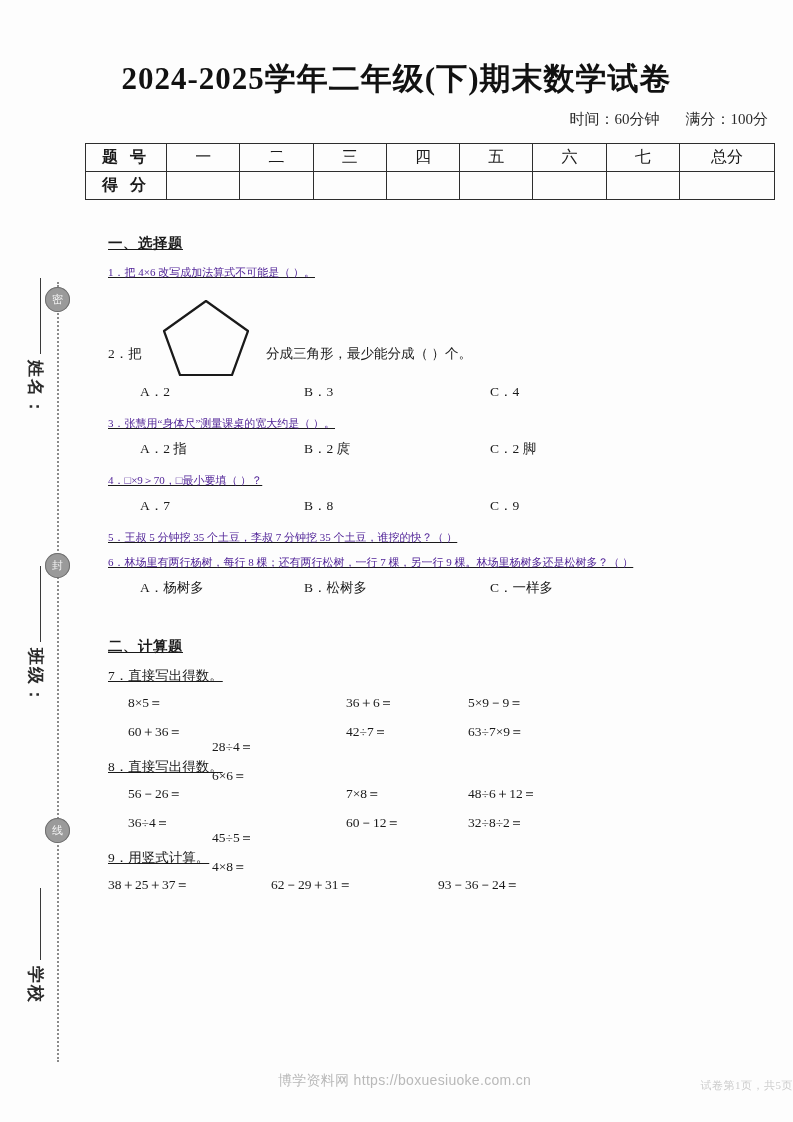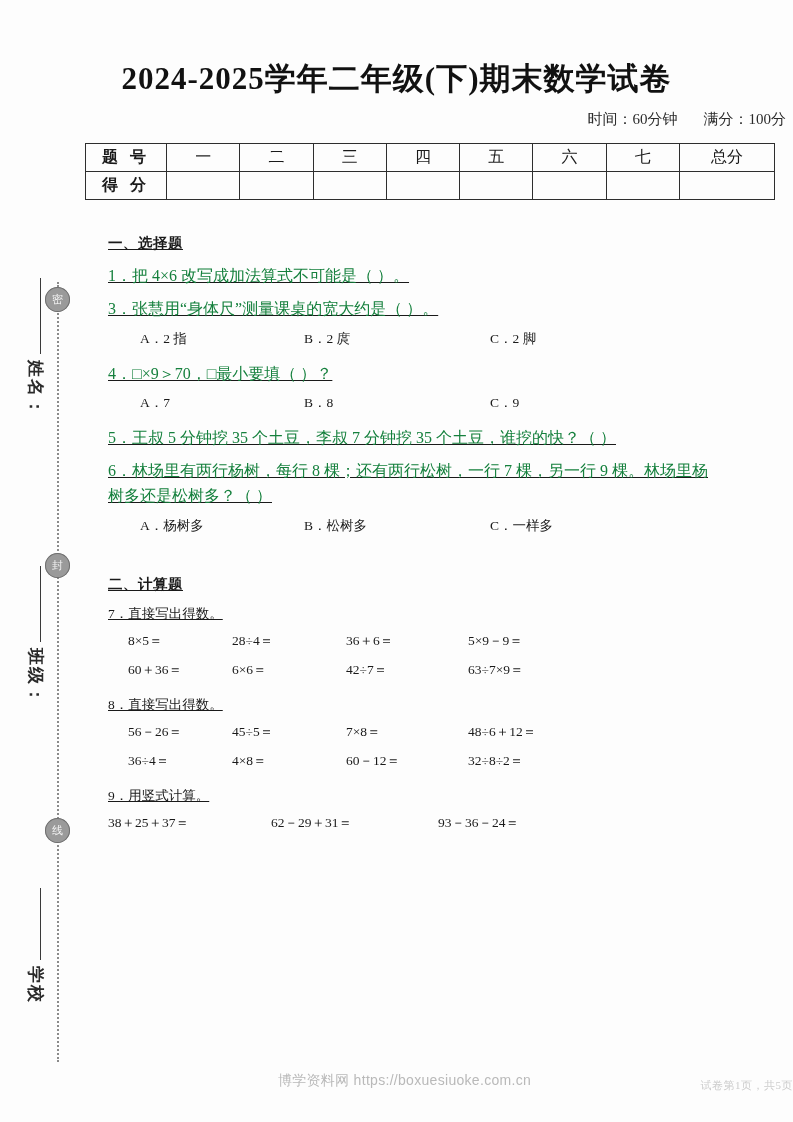--- a/index.html
+++ b/index.html
@@ -90,21 +90,21 @@
     top: 58px;
     text-align: center;
     font-size: 31px;
     font-weight: bold;
     letter-spacing: 1px;
     font-family: "Liberation Serif", "DejaVu Serif", serif;
     color: #111;
   }
   .meta-line {
     position: absolute;
-    right: 7px;
+    right: 25px;
     top: 110px;
     font-size: 15px;
     color: #2b2b2b;
   }
   .meta-line .gap { display: inline-block; width: 26px; }
 
   
   .score-table {
     position: absolute;
     left: 85px;
@@ -137,24 +137,24 @@
     width: 600px;
     text-decoration: underline;
   }
   .section-head {
     font-size: 14.5px;
     font-weight: bold;
     margin: 0 0 11px 0;
     letter-spacing: 0.5px;
   }
   .q {
-    font-size: 16px;
+    font-size: 11px;
     line-height: 1.55;
     margin: 0 0 8px 0;
-    color: #15803d;
+    color: #4c1d95;
   }
   .q-wrap { margin-bottom: 6px; }
   .opts {
     position: relative;
     height: 22px;
     font-size: 13.5px;
     margin: 0 0 10px 0;
   }
   .opts .o { position: absolute; white-space: nowrap; }
   .opts .oa { left: 32px; }
@@ -184,21 +184,21 @@
   }
 
   
   .calc-row {
     position: relative;
     height: 29px;
     font-size: 13.5px;
   }
   .calc-row span { position: absolute; white-space: nowrap; }
   .c0 { left: 0px; margin-left: 20px; }
-  .c1 { left: 124px; }
+  .c1 { left: 104px; margin-top: 44px; }
   .c2 { left: 238px; }
   .c3 { left: 360px; }
 
   .calc-row3 {
     position: relative;
     height: 30px;
     font-size: 13.5px;
   }
   .calc-row3 span { position: absolute; white-space: nowrap; }
   .v0 { left: 0px; }
@@ -289,20 +289,36 @@
   </table>
 
   <div class="content">
 
     <div class="section-head">一、选择题</div>
 
     <div class="q-wrap">
       <p class="q">1．把 4×6 改写成加法算式不可能是（    ）。</p>
     </div>
 
+    <div class="q-wrap">
+      <div class="penta-row">
+        <span class="pre">2．把</span>
+        <span class="shape">
+          <svg width="92" height="82" viewBox="0 0 92 82" aria-hidden="true">
+            <polygon points="46,4 88,34 72,78 20,78 4,34" fill="none" stroke="#1a1a1a" stroke-width="2.2" stroke-linejoin="round"></polygon>
+          </svg>
+        </span>
+        <span class="post">分成三角形，最少能分成（    ）个。</span>
+      </div>
+      <div class="opts">
+        <span class="o oa">A．2</span>
+        <span class="o ob">B．3</span>
+        <span class="o oc">C．4</span>
+      </div>
+    </div>
 
     <div class="q-wrap">
       <p class="q">3．张慧用“身体尺”测量课桌的宽大约是（    ）。</p>
       <div class="opts">
         <span class="o oa">A．2 指</span>
         <span class="o ob">B．2 庹</span>
         <span class="o oc">C．2 脚</span>
       </div>
     </div>
 

